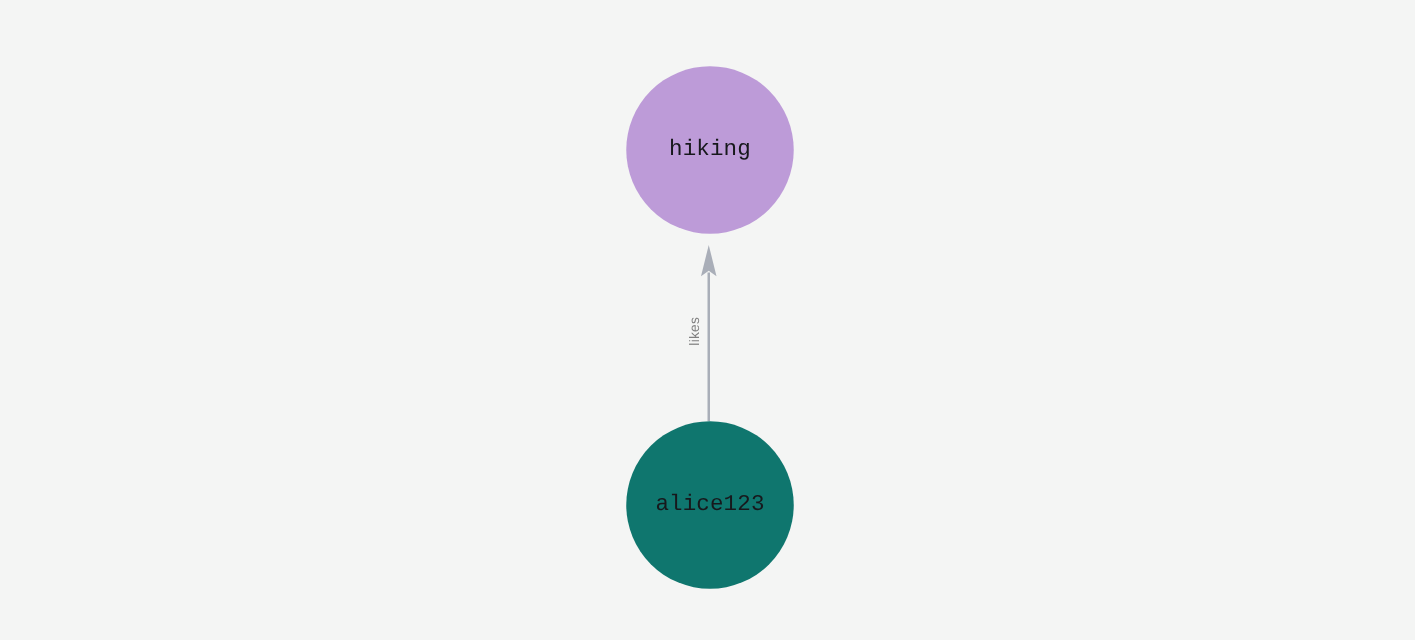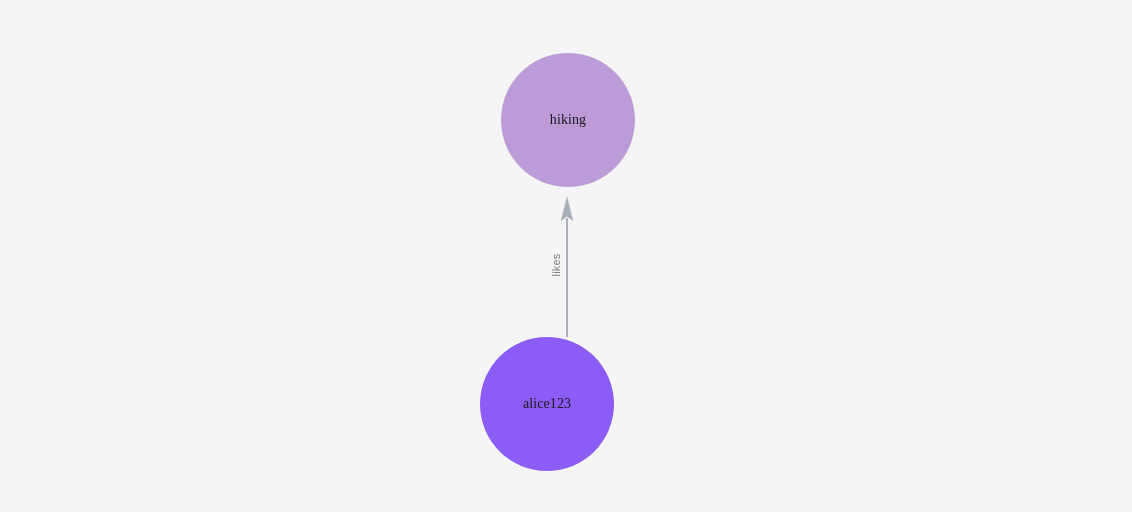--- a/index.html
+++ b/index.html
@@ -25,41 +25,41 @@
   }
   .node {
     position: absolute;
     border-radius: 50%;
     display: flex;
     align-items: center;
     justify-content: center;
     box-sizing: border-box;
   }
   .node-label {
-    font-family: Liberation Serif, serif;
-    font-size: 14px;
+    font-family: Liberation Mono, monospace;
+    font-size: 18px;
     color: #17181c;
     line-height: 1;
     letter-spacing: 0.1px;
     white-space: nowrap;
     user-select: none;
   }
   #node-hiking {
     left: 501px;
     top: 53px;
     width: 134px;
     height: 134px;
     background: #bd9bd8;
   }
   #node-alice123 {
-    left: 480px;
+    left: 501px;
     top: 337px;
     width: 134px;
     height: 134px;
-    background: #8b5cf6;
+    background: #0f766e;
     text-align: center;
   }
   .edge-label {
     position: absolute;
     font-family: "Liberation Sans", sans-serif;
     font-size: 11px;
     color: #808080;
     white-space: nowrap;
     transform-origin: 50% 50%;
     transform: rotate(-90deg);

